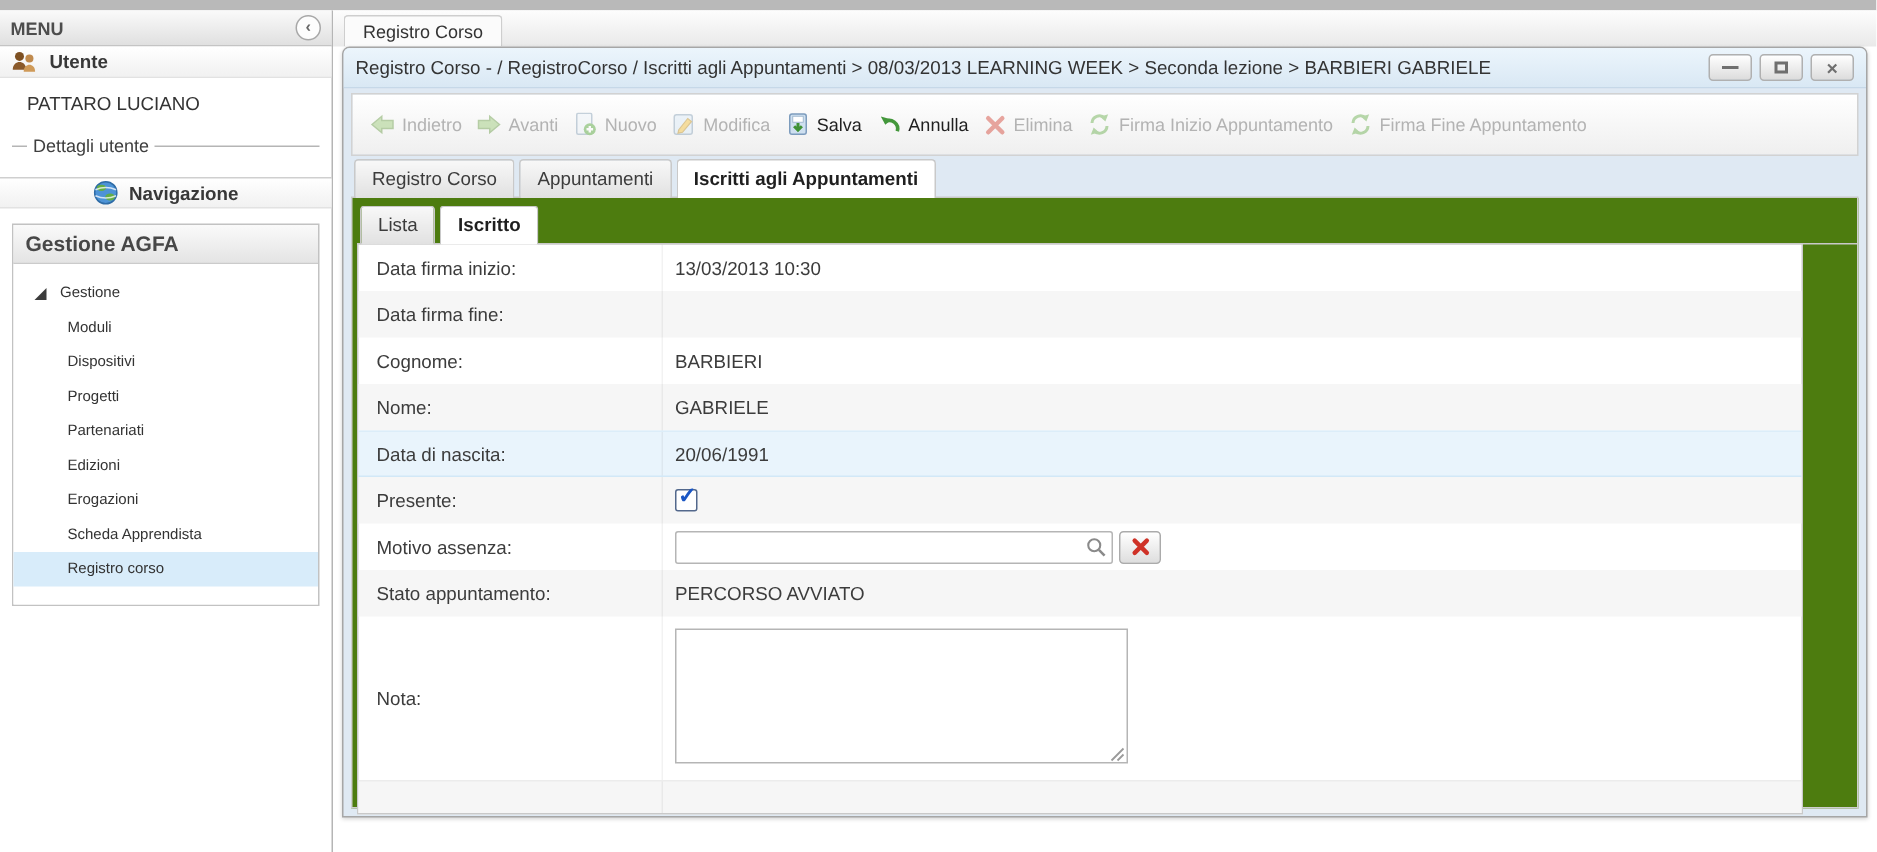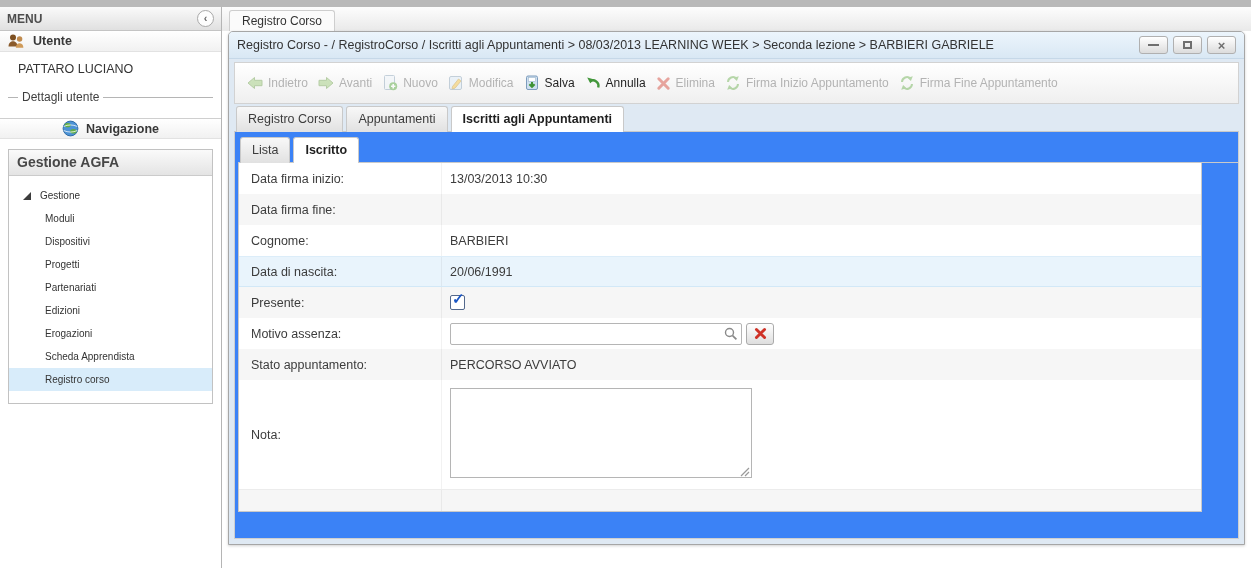--- a/index.html
+++ b/index.html
@@ -63,21 +63,21 @@
   .tbtn.disabled { color:#b3b3b3; cursor:default; }
   .tbtn.disabled svg { opacity:.48; }
 
   .tabstrip { height:26px; flex:0 0 26px; display:flex; gap:3px; padding-left:2px; margin-top:2px; position:relative; }
   .tabstrip::after { content:""; position:absolute; left:0; right:0; bottom:0; height:1px; background:#c9c9c9; }
   .tab { position:relative; z-index:1; line-height:24px; padding:0 11px; font-size:12.5px; color:#3c3c3c;
          background:linear-gradient(#f8f8f8,#e1e1e1); border:1px solid #c9c9c9; border-bottom:none;
          border-radius:3px 3px 0 0; cursor:pointer; }
   .tab.active { background:#fff; font-weight:bold; color:#1f1f1f; height:26px; }
 
-  .content1 { flex:1; background:#3b82f6; border:1px solid #cfcfcf; border-top:none; padding:5px 0 0 3px; min-height:0; }
+  .content1 { flex:1; background:#4d7c0f; border:1px solid #cfcfcf; border-top:none; padding:5px 0 0 3px; min-height:0; }
   .subwrap { padding-right:36px; }
   .form-panel { border:1px solid #c9c9c9; margin-top:-1px; background:#fff; }
 
   .frow { display:grid; grid-template-columns:202px 1fr; min-height:31px; align-items:center; font-size:12.5px; }
   .frow .lbl { padding-left:12px; color:#3c3c3c; }
   .frow .val { align-self:stretch; display:flex; align-items:center; padding-left:8px;
                border-left:1px solid rgba(0,0,0,.05); color:#3c3c3c; }
   .frow.alt { background:#f6f6f6; }
   .frow.hl  { background:#e9f4fc; border-top:1px solid #dcedf9; border-bottom:1px solid #d2e8f7; }
   .frow.tall { min-height:106px; }
@@ -286,20 +286,24 @@
                 <span class="lbl">Data firma inizio:</span>
                 <span class="val">13/03/2013 10:30</span>
               </div>
               <div class="frow alt">
                 <span class="lbl">Data firma fine:</span>
                 <span class="val"></span>
               </div>
               <div class="frow">
                 <span class="lbl">Cognome:</span>
                 <span class="val">BARBIERI</span>
+              </div>
+              <div class="frow alt">
+                <span class="lbl">Nome:</span>
+                <span class="val">GABRIELE</span>
               </div>
               <div class="frow hl">
                 <span class="lbl">Data di nascita:</span>
                 <span class="val">20/06/1991</span>
               </div>
               <div class="frow alt">
                 <span class="lbl">Presente:</span>
                 <span class="val">
                   <span class="checkbox">
                     <span class="mark">✓</span>

